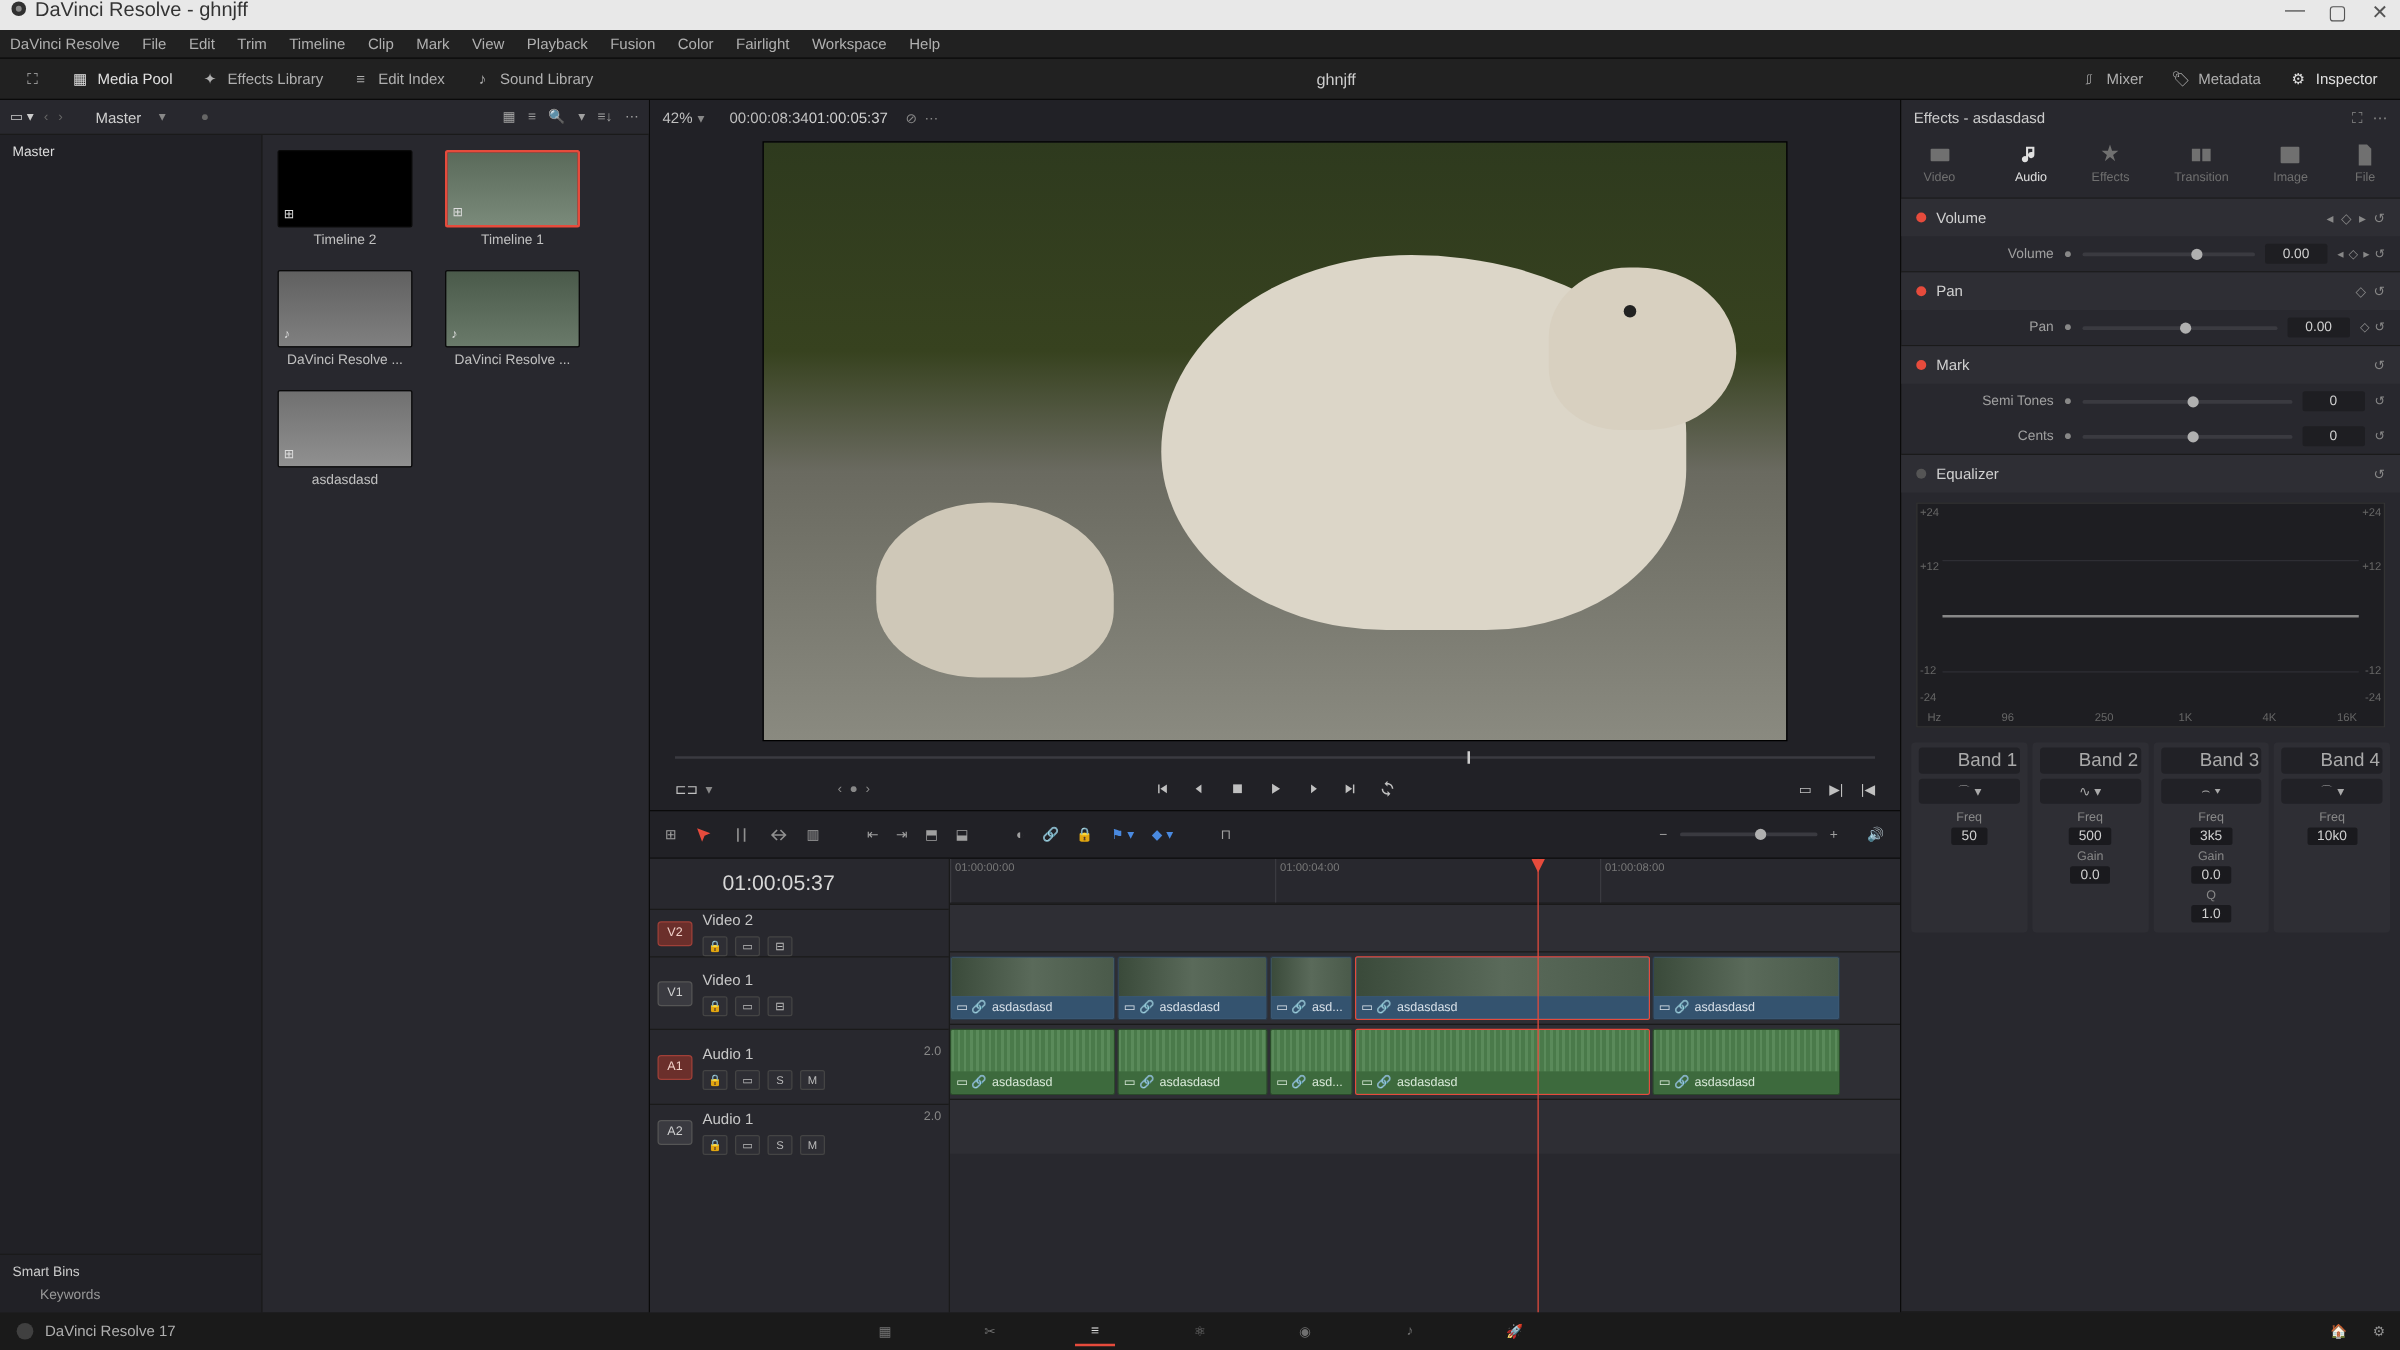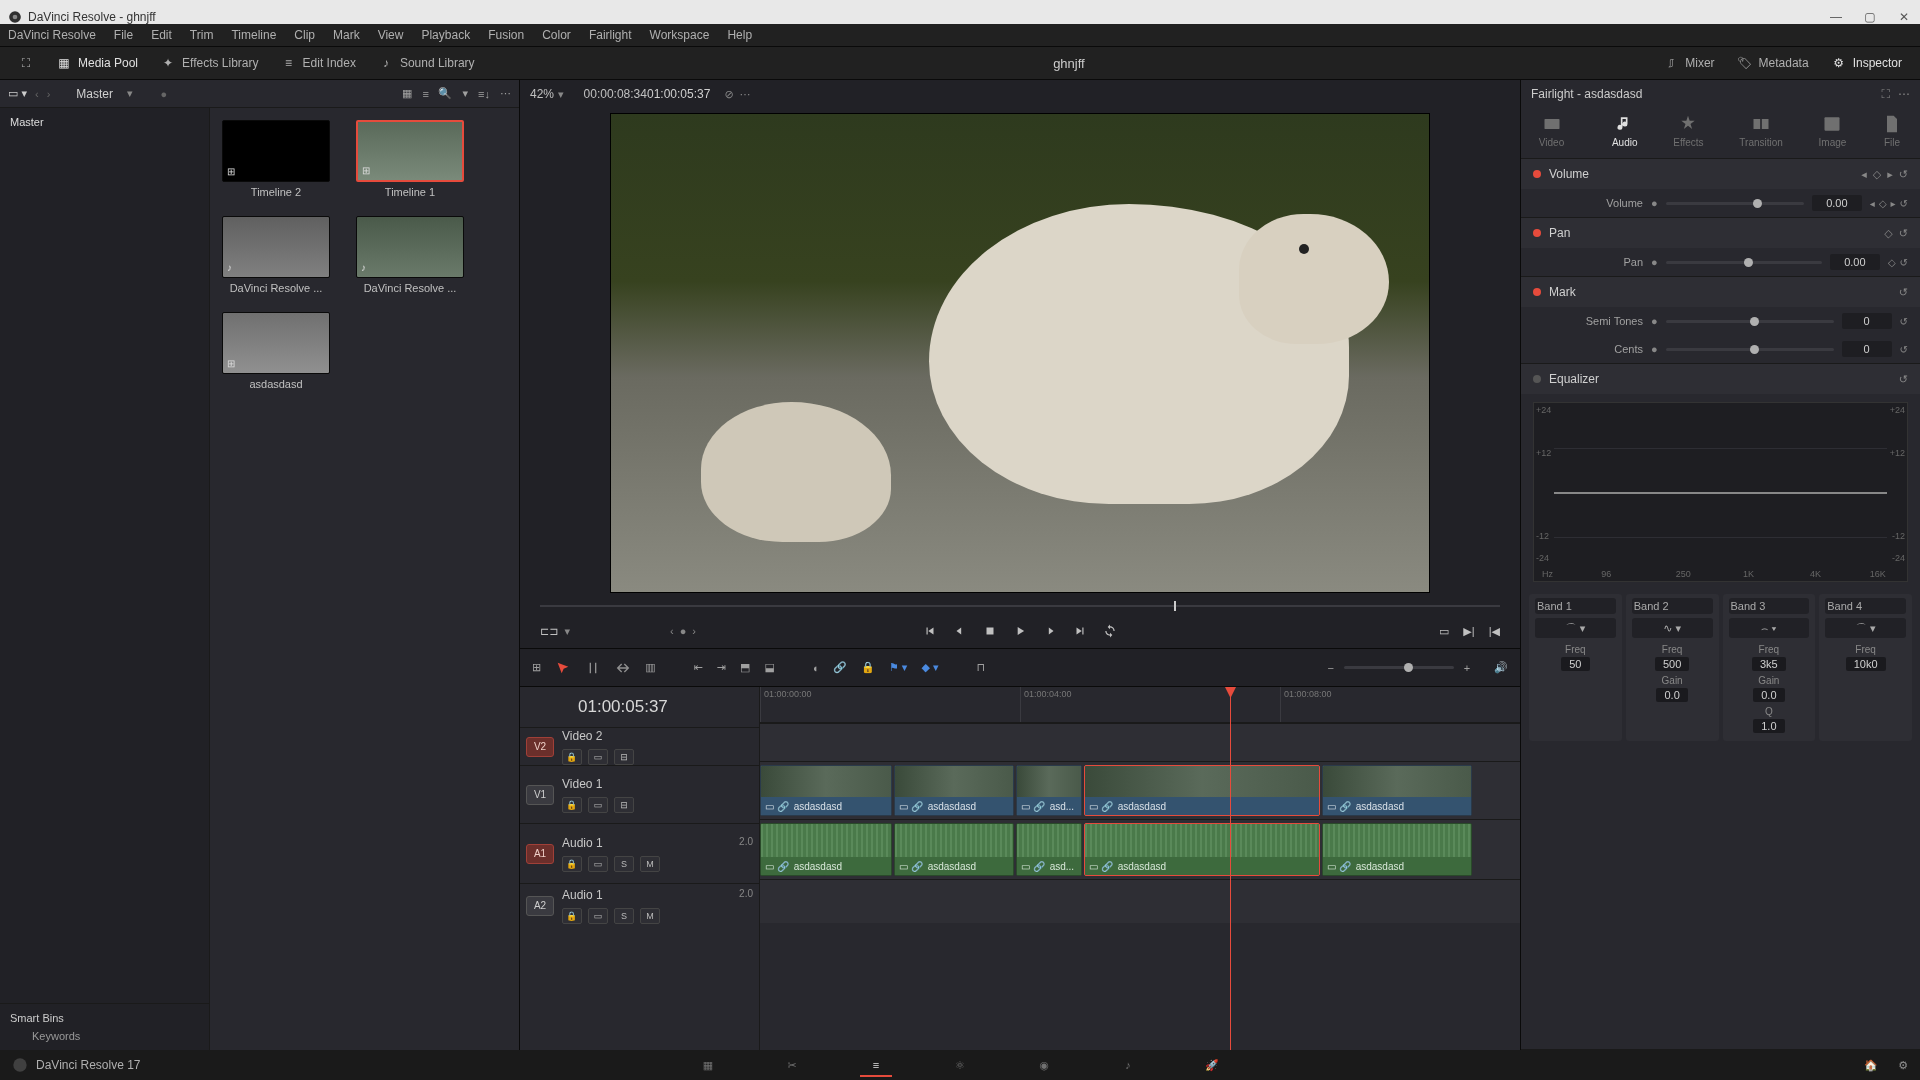--- a/index.html
+++ b/index.html
@@ -1,17 +1,17 @@
 <!DOCTYPE html>
 <html><head>
 <meta charset="utf-8">
 <style>
 * { margin:0; padding:0; box-sizing:border-box; font-family:-apple-system,BlinkMacSystemFont,"Segoe UI",Arial,sans-serif; user-select:none; }
 body { background:#1a1a1a; color:#a0a0a0; font-size:11px; overflow:hidden; width:1920px; height:1080px; }
-.titlebar { height:24px; background:#e8e8e8; color:#333; display:flex; align-items:flex-end; padding:0 8px; font-size:12px; }
+.titlebar { height:24px; background:#e8e8e8; color:#333; display:flex; align-items:flex-start; padding:0 8px; font-size:16px; }
 .titlebar svg { width:14px; height:14px; margin-right:6px; }
 .win-btns { margin-left:auto; display:flex; gap:18px; color:#555; }
 .win-btns span { width:16px; text-align:center; cursor:pointer; }
 .menubar { height:22px; background:#212121; display:flex; align-items:center; padding:0 8px; gap:18px; font-size:12px; color:#b0b0b0; }
 .menubar span { cursor:pointer; }
 .toolbar { height:34px; background:#212121; border-top:1px solid #0a0a0a; border-bottom:1px solid #0a0a0a; display:flex; align-items:center; padding:0 10px; gap:6px; }
 .tool-btn { display:flex; align-items:center; gap:6px; padding:4px 8px; color:#b0b0b0; font-size:12px; cursor:pointer; }
 .tool-btn.active { color:#e0e0e0; }
 .toolbar .project-title { flex:1; text-align:center; color:#ccc; font-size:13px; }
 .icon-sq { width:16px; height:16px; display:inline-flex; align-items:center; justify-content:center; }
@@ -100,21 +100,21 @@
 .insp-row .slider-box { flex:1; height:3px; background:#3a3a40; position:relative; border-radius:2px; }
 .insp-row .slider-box .knob { position:absolute; top:-3px; width:9px; height:9px; background:#b0b0b0; border-radius:50%; }
 .insp-row .val { width:50px; text-align:center; color:#d0d0d0; font-size:11px; background:#1e1e22; border-radius:2px; padding:2px 0; }
 .insp-row .kf-ctrl { display:flex; gap:4px; color:#888; font-size:10px; }
 .eq-graph { height:180px; margin:8px 12px; background:#1e1e22; border:1px solid #333; position:relative; }
 .eq-graph .grid-h { position:absolute; left:20px; right:20px; height:1px; background:#2e2e34; }
 .eq-graph .curve { position:absolute; left:20px; right:20px; top:50%; height:2px; background:#888; }
 .eq-graph .axis-lbl { position:absolute; font-size:9px; color:#666; }
 .bands { display:flex; padding:4px 8px; gap:4px; }
 .band { flex:1; background:#2e2e34; border-radius:3px; padding:4px 6px; }
-.band .band-name { text-align:left; color:#aaa; font-size:11px; padding:2px; background:#212126; border-radius:3px; margin-bottom:4px; cursor:pointer; }
+.band .band-name { text-align:right; color:#aaa; font-size:15px; padding:2px; background:#212126; border-radius:3px; margin-bottom:4px; cursor:pointer; }
 .band .shape { height:20px; background:#212126; border-radius:3px; margin-bottom:6px; display:flex; align-items:center; justify-content:center; color:#aaa; }
 .band .param { display:flex; flex-direction:column; align-items:center; gap:2px; margin-bottom:4px; }
 .band .param .plabel { font-size:10px; color:#888; }
 .band .param .pval { font-size:11px; color:#d0d0d0; background:#1a1a1e; border-radius:2px; padding:1px 8px; }
 .bottom-nav { height:30px; background:#1a1a1a; display:flex; align-items:center; justify-content:center; gap:60px; position:relative; }
 .bottom-nav .page-icon { width:24px; height:24px; display:flex; align-items:center; justify-content:center; cursor:pointer; color:#707070; }
 .bottom-nav .page-icon.active { color:#e0e0e0; }
 .bottom-nav .page-icon.active::after { content:""; position:absolute; bottom:0; width:32px; height:2px; background:#e64b3c; }
 .bottom-nav .left-info { position:absolute; left:12px; display:flex; align-items:center; gap:8px; color:#b0b0b0; font-size:12px; }
 .bottom-nav .right-icons { position:absolute; right:12px; display:flex; gap:20px; color:#909090; }
@@ -467,21 +467,21 @@
               </div>
           </div>
           <div class="track-row audio empty" style="height:44px"></div>
         </div>
       </div>
     </div>
   </div>
 
   <div class="inspector">
     <div class="insp-header">
-      <span>Fairlight - asdasdasd</span>
+      <span>Effects - asdasdasd</span>
       <span style="margin-left:auto;color:#888">⛶</span>
       <span style="margin-left:8px;color:#888">⋯</span>
     </div>
     <div class="insp-tabs">
       <div class="insp-tab">
           <svg viewBox="0 0 24 24">
             <rect x="3" y="6" width="18" height="12" rx="1"></rect>
           </svg>
           <span>Video</span>
         </div>

